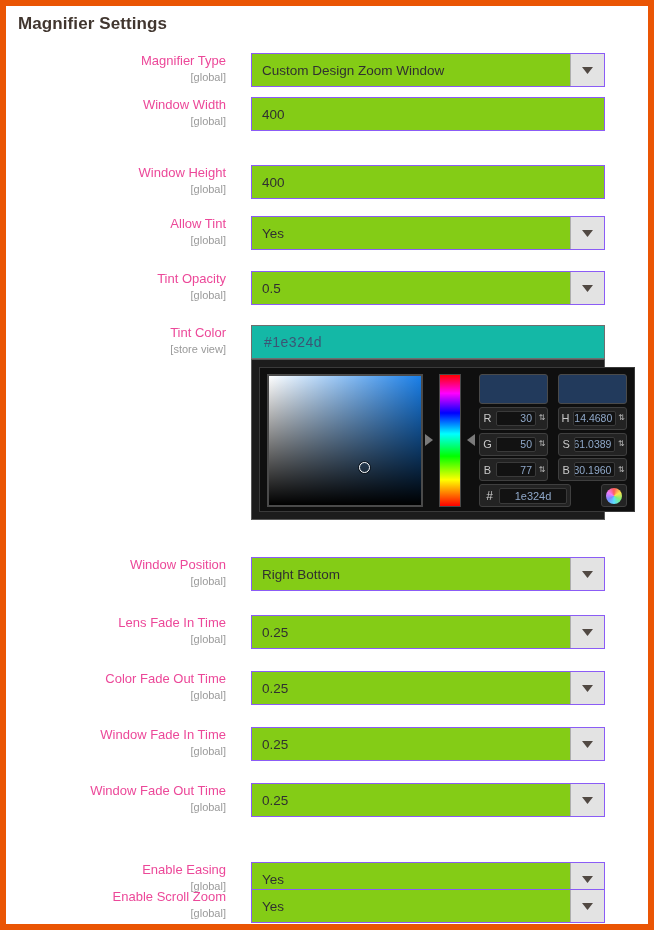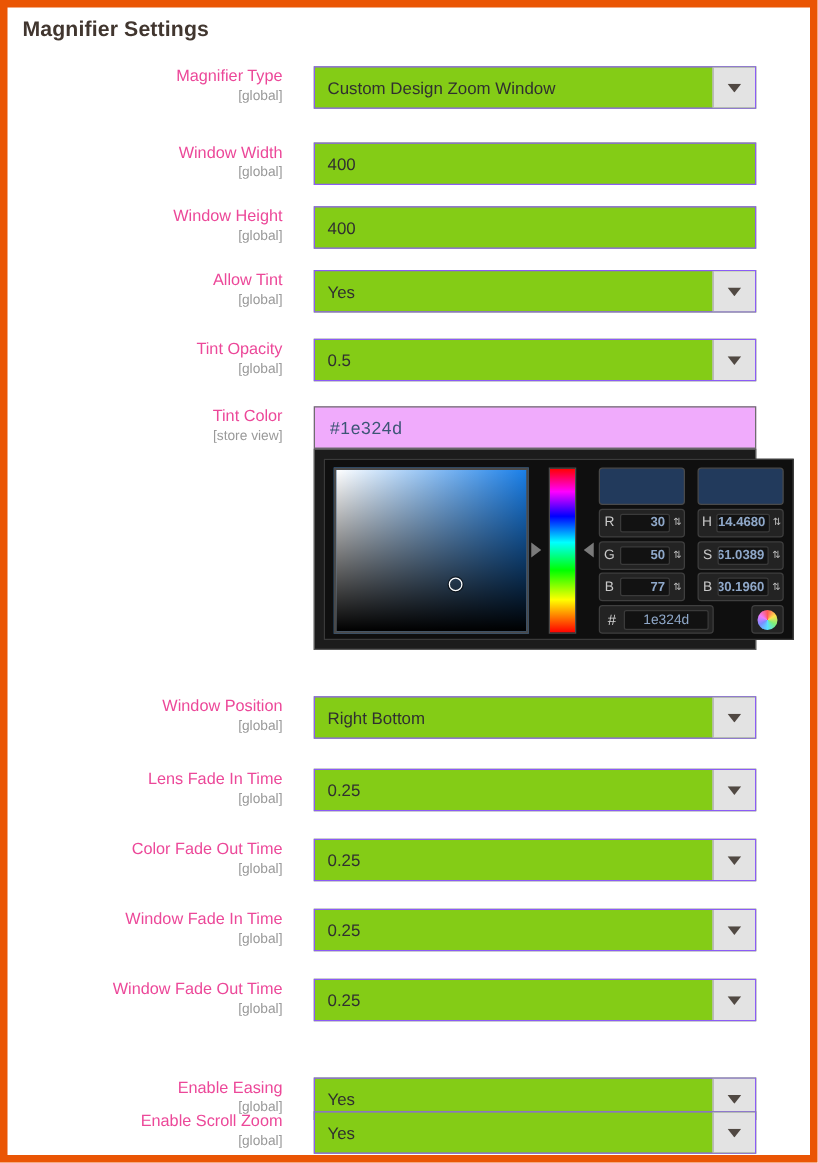--- a/index.html
+++ b/index.html
@@ -51,21 +51,21 @@
     flex: 0 0 34px; width: 34px;
     background: #e3e3e3; border-left: 1px solid #adadad;
     display: flex; align-items: center; justify-content: center;
   }
   .ctl .arrow svg { display: block; }
 
   
   .cp-header {
     position: absolute; left: 245px; top: 0;
     width: 354px; height: 34px;
-    background: #f0abfc; border: 1px solid #6e6e6e;
+    background: #14b8a6; border: 1px solid #6e6e6e;
     display: flex; align-items: center;
     padding-left: 12px;
   }
   .cp-header .hextext {
     font-size: 14px; color: #3c5575; letter-spacing: .5px;
   }
   .cp-panel {
     position: absolute; left: 245px; top: 34px;
     width: 354px; height: 161px;
     background: #1c1c1c;
@@ -135,21 +135,21 @@
   .num-cell .k {
     width: 15px; text-align: center;
     font-size: 11px; color: #c9c9c9;
     font-family: "Liberation Sans", sans-serif;
   }
   .num-cell .v {
     flex: 1 1 auto; height: 15px; margin: 0 1px;
     background: #121212; border: 1px solid #3a3a3a; border-radius: 2px;
     font-size: 10.5px; color: #8fa8c9;
     display: flex; align-items: center; justify-content: flex-end;
-    padding-right: 3px; overflow: hidden; white-space: nowrap; font-weight: bold;
+    padding-right: 3px; overflow: hidden; white-space: nowrap;
   }
   .num-cell .sp {
     width: 10px; text-align: center; font-size: 8px;
     color: #bdbdbd; line-height: 8px;
   }
   .hex-cell {
     width: 92px; height: 23px;
     background: #232323; border: 1px solid #3f3f3f; border-radius: 3px;
     display: flex; align-items: center;
   }
@@ -188,21 +188,21 @@
     <div class="ctl">
       <div class="val">Custom Design Zoom Window</div>
       <div class="arrow">
         <svg width="11" height="7" viewBox="0 0 11 7">
             <polygon points="0,0 11,0 5.5,7" fill="#514943"></polygon>
           </svg>
       </div>
     </div>
   </div>
 
-  <div class="row" style="top:108px">
+  <div class="row" style="top:91px">
     <div class="label-wrap">
       <span class="lbl">Window Width</span>
       <span class="scope">[global]</span>
     </div>
     <div class="ctl">
       <div class="val">400</div>
     </div>
   </div>
 
   <div class="row" style="top:159px">

